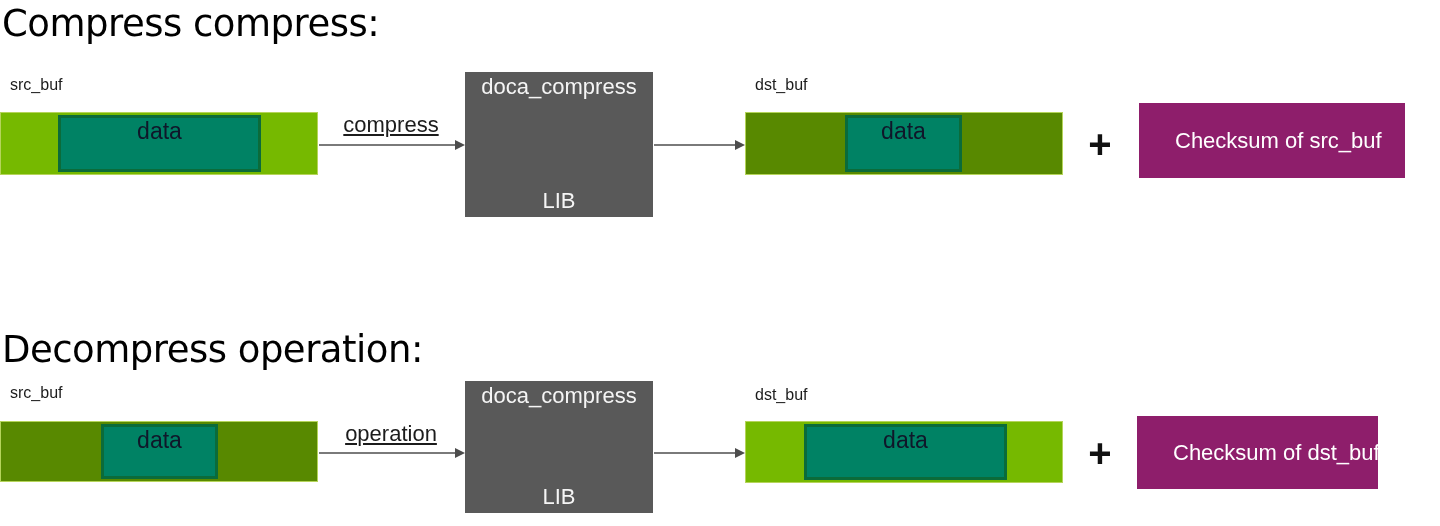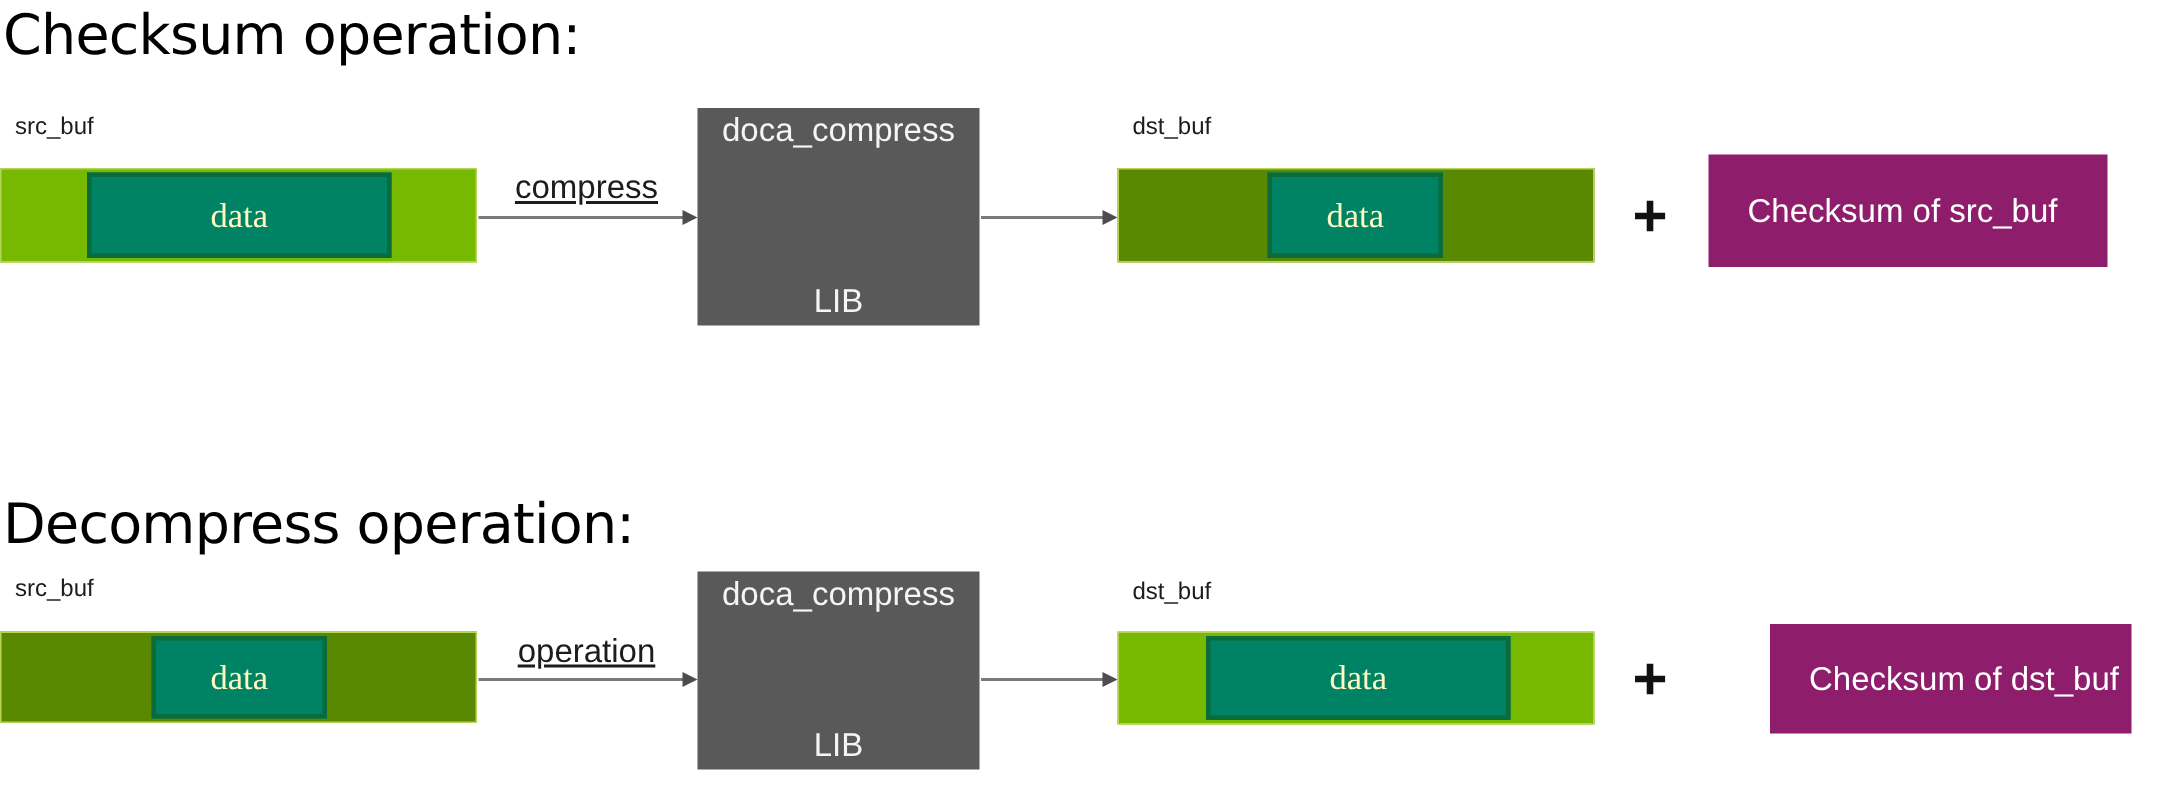--- a/index.html
+++ b/index.html
@@ -12,44 +12,44 @@
   body{background:#fff;font-family:"Liberation Sans",sans-serif;}
   .canvas{position:relative;width:1440px;height:526px;background:#fff;overflow:hidden;}
   .title{position:absolute;left:2px;font-family:"DejaVu Sans",sans-serif;
          font-size:37px;font-weight:normal;color:#000;letter-spacing:-0.5px;white-space:nowrap;}
   .buf-label{position:absolute;font-size:16px;color:var(--text-dark,#1c1c1c);white-space:nowrap;}
   .bar{position:absolute;border:1px solid var(--bar-border,#b5d45a);}
   .bar.light{background:var(--nvidia-green,#76b900);}
   .bar.dark{background:var(--olive-green,#588900);}
   .data-block{position:absolute;background:var(--teal,#008264);
               border:3px solid var(--teal-border,#0b6b3a);
-              display:flex;align-items:center;justify-content:center;
-              color:#fef9c3;font-size:23px;font-family:Liberation Serif, serif;}
+              display:flex;align-items:flex-start;justify-content:center;
+              color:#0f172a;font-size:23px;}
   .op-label{position:absolute;font-size:22px;color:var(--text-dark,#1c1c1c);
             text-align:center;white-space:nowrap;text-decoration:underline;}
   .arrow{position:absolute;height:2px;background:var(--arrow-gray,#7a7a7a);}
   .arrow::after{content:"";position:absolute;right:-2px;top:-4px;width:0;height:0;
                 border-left:10px solid var(--arrow-head,#4d4d4d);
                 border-top:5px solid transparent;border-bottom:5px solid transparent;}
   .lib-box{position:absolute;background:var(--lib-gray,#595959);
            display:flex;flex-direction:column;align-items:center;justify-content:space-between;
            color:var(--text-light,#f5f5f5);font-size:22px;line-height:1.4;text-align:center;}
   .plus{position:absolute;width:34px;text-align:center;font-size:40px;font-weight:bold;
         color:#111;line-height:1;}
   .checksum{position:absolute;background:var(--magenta,#8e1e6b);color:#fff;
             display:flex;flex-direction:column;justify-content:center;
-            padding-left:26px;font-size:22px;line-height:1.33;white-space:nowrap;}
+            padding-left:36px;font-size:22px;line-height:1.33;white-space:nowrap;}
 </style>
 </head>
 <body>
 
 <div class="canvas">
 
   <div>
-    <h2 class="title" style="top:2px;">Checksum operation:</h2>
+    <h2 class="title" style="top:2px;">Compress compress:</h2>
 
     <div class="buf-label" style="left:10px;top:76px;">src_buf</div>
 
     <div class="bar light" style="left:0;top:112px;width:318px;height:63px;">
       <div class="data-block" style="left:57px;top:2px;width:203px;height:57px;">
         <span>data</span>
       </div>
     </div>
 
     <div class="op-label" style="left:320px;top:112px;width:142px;">compress</div>
@@ -101,18 +101,18 @@
     <div class="buf-label" style="left:755px;top:386px;">dst_buf</div>
 
     <div class="bar light" style="left:745px;top:421px;width:318px;height:62px;">
       <div class="data-block" style="left:58px;top:2px;width:203px;height:56px;">
         <span>data</span>
       </div>
     </div>
 
     <div class="plus" style="left:1083px;top:433px;">+</div>
 
-    <div class="checksum" style="left:1180px;top:416px;width:241px;height:73px;">
+    <div class="checksum" style="left:1137px;top:416px;width:241px;height:73px;">
       <span>Checksum of dst_buf</span>
     </div>
   </div>
 
 </div>
 
 </body></html>

